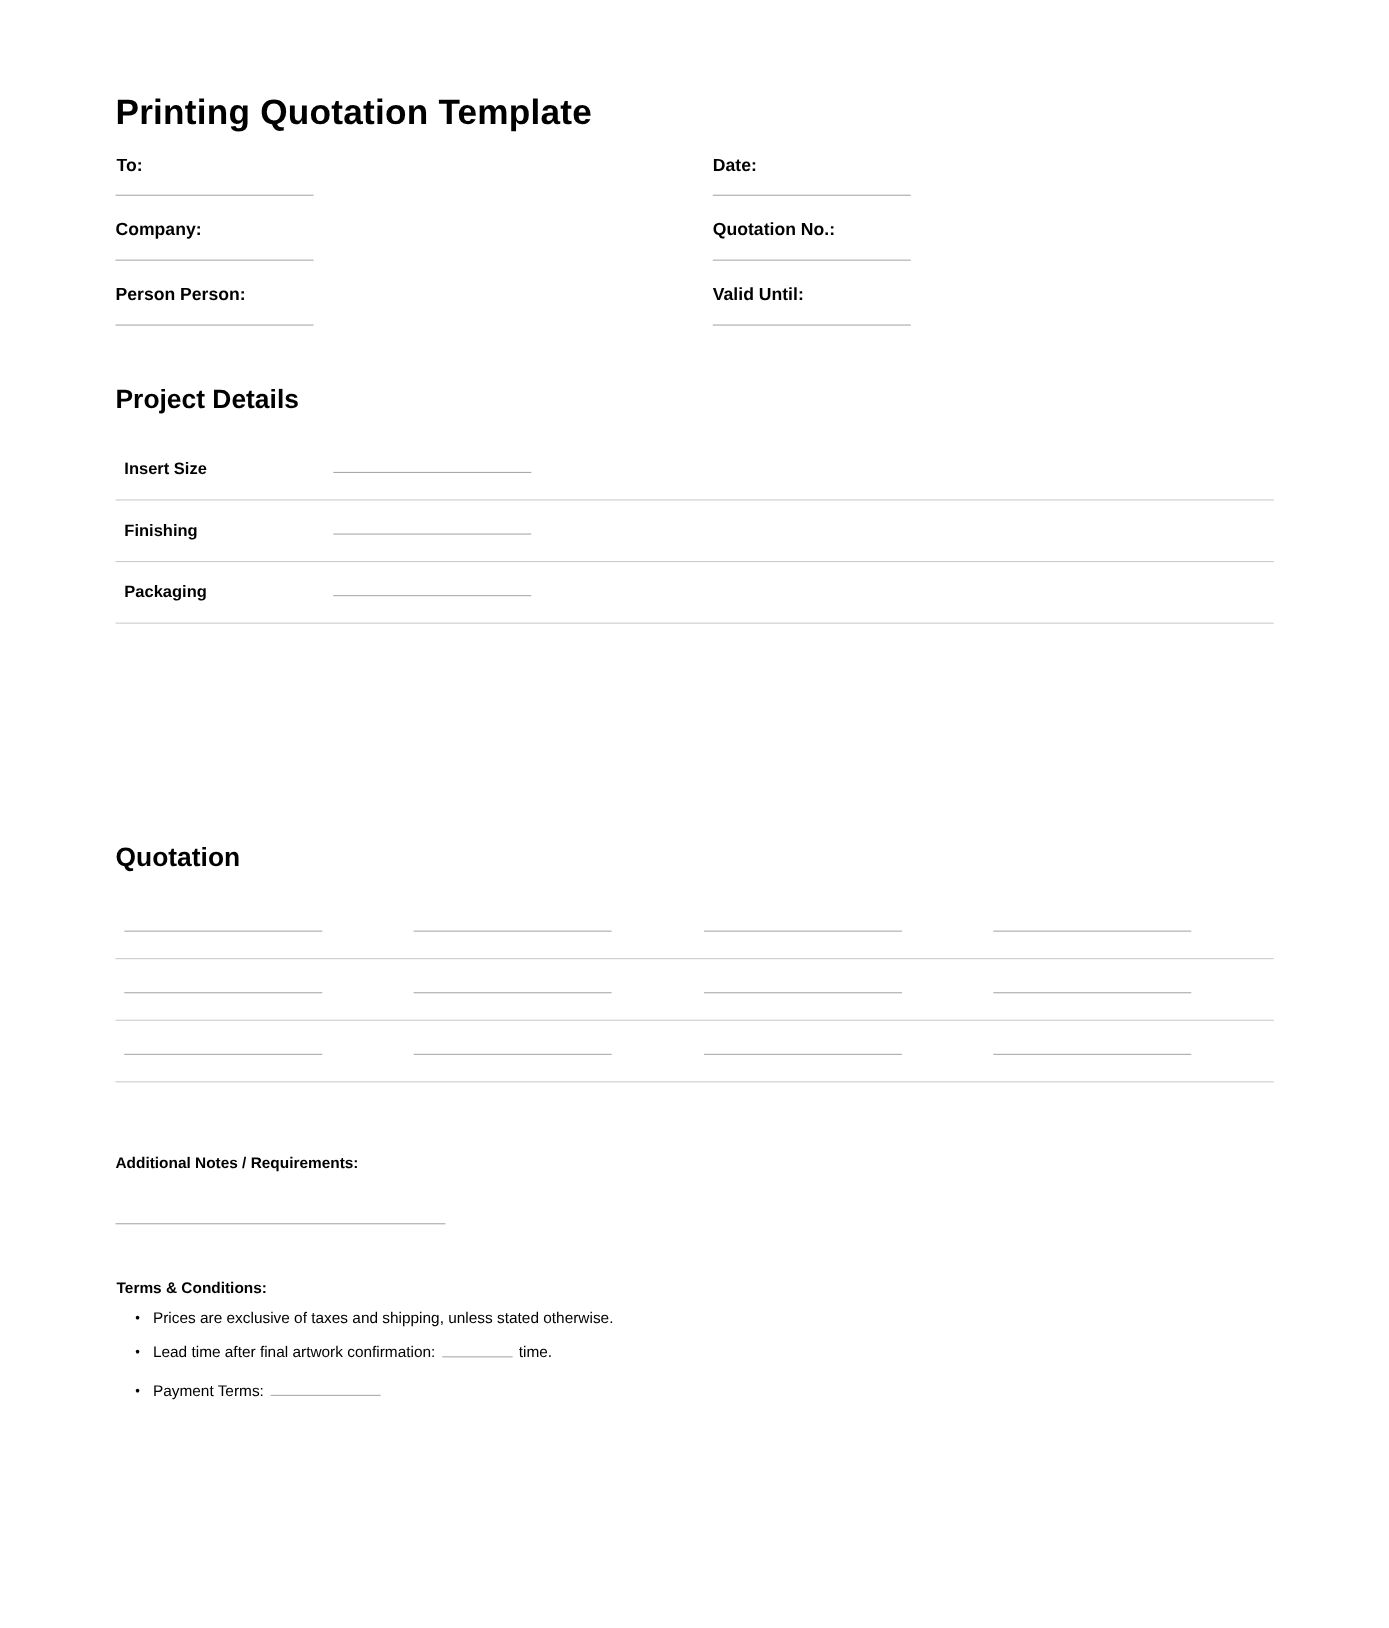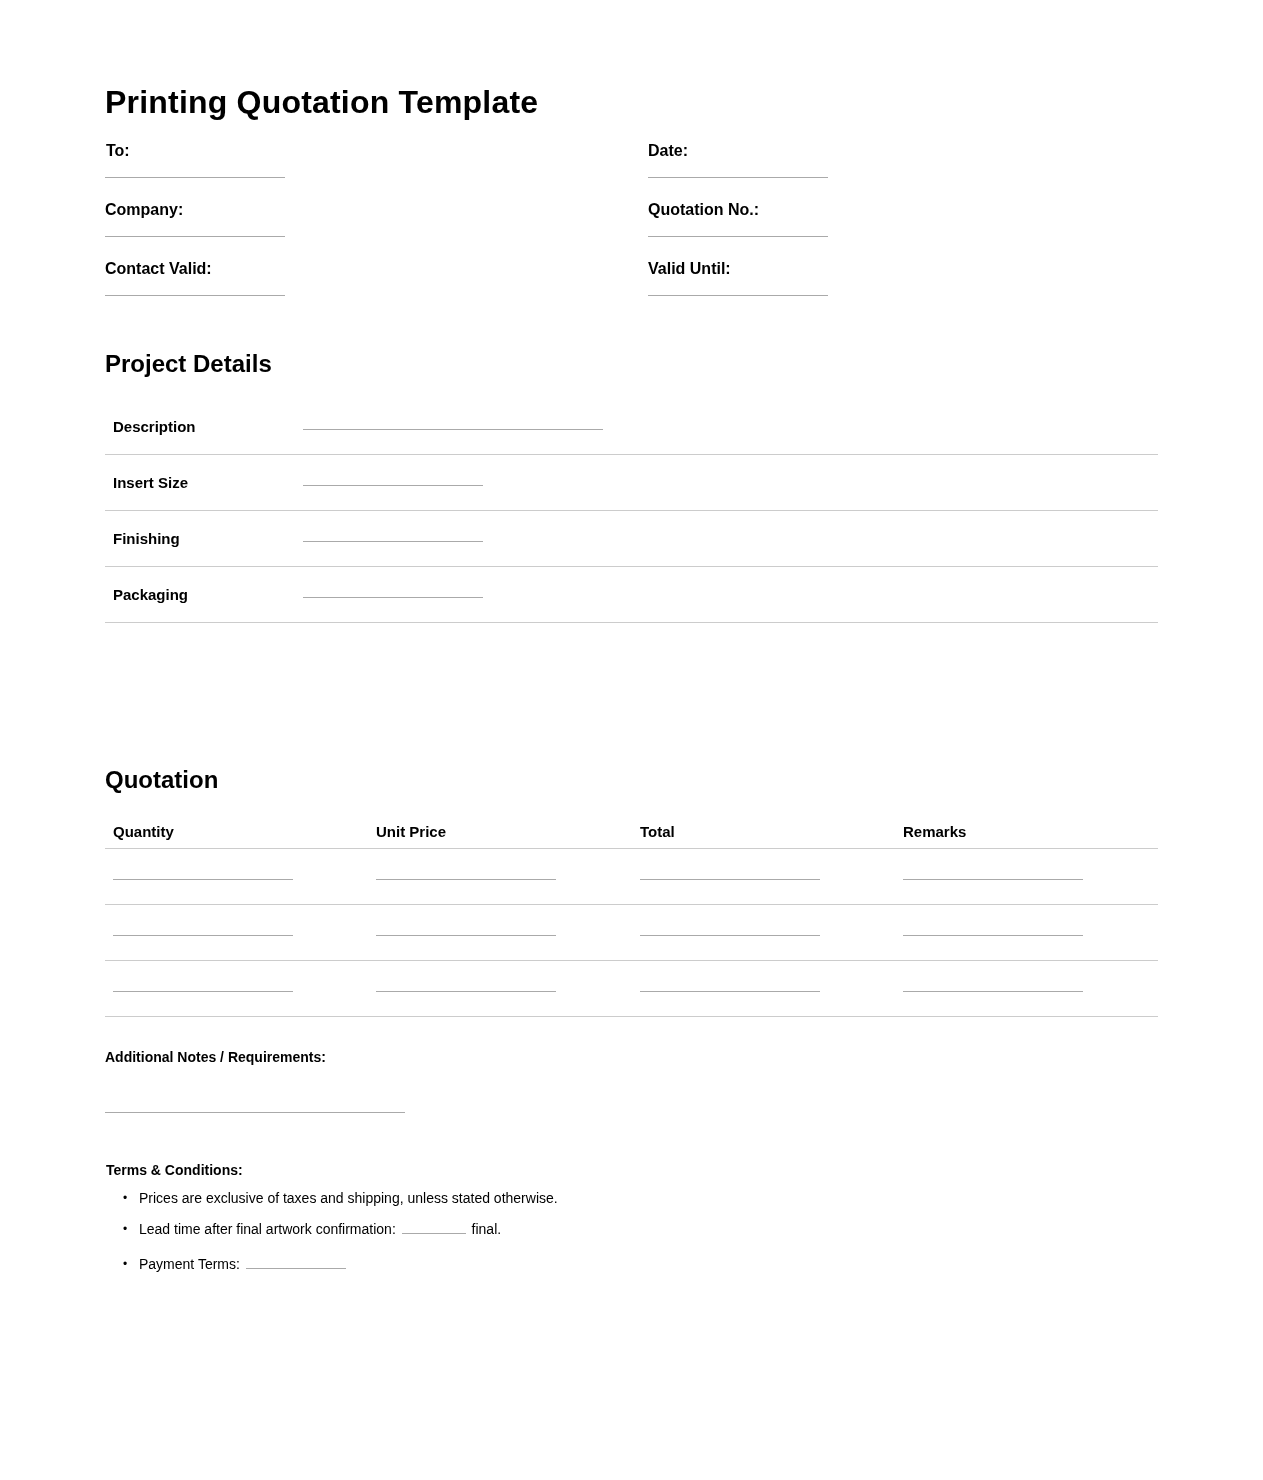--- a/index.html
+++ b/index.html
@@ -46,65 +46,55 @@
 
   <div class="hdr-field" style="left:1px; top:143px;">
     <span class="lbl">To:</span>
     <div class="line" style="left:-1px;"></div>
   </div>
   <div class="hdr-field" style="left:0; top:202px;">
     <span class="lbl">Company:</span>
     <div class="line"></div>
   </div>
   <div class="hdr-field" style="left:0; top:261px;">
-    <span class="lbl">Contact Valid:</span>
+    <span class="lbl">Person Person:</span>
     <div class="line"></div>
   </div>
 
   <div class="hdr-field" style="left:543px; top:143px;">
     <span class="lbl">Date:</span>
     <div class="line"></div>
   </div>
   <div class="hdr-field" style="left:543px; top:202px;">
     <span class="lbl">Quotation No.:</span>
     <div class="line"></div>
   </div>
   <div class="hdr-field" style="left:543px; top:261px;">
     <span class="lbl">Valid Until:</span>
     <div class="line"></div>
   </div>
 
   <h2 style="top:350px;">Project Details</h2>
   <div class="pd-table">
     <div class="pd-row">
-      <span class="lbl">Description</span>
-      <div class="line wide"></div>
-    </div>
-    <div class="pd-row">
       <span class="lbl">Insert Size</span>
       <div class="line"></div>
     </div>
     <div class="pd-row">
       <span class="lbl">Finishing</span>
       <div class="line"></div>
     </div>
     <div class="pd-row">
       <span class="lbl">Packaging</span>
       <div class="line"></div>
     </div>
   </div>
 
   <h2 style="top:766px;">Quotation</h2>
   <div class="q-table">
-    <div class="q-head">
-      <span class="col" style="left:8px;">Quantity</span>
-      <span class="col" style="left:271px;">Unit Price</span>
-      <span class="col" style="left:535px;">Total</span>
-      <span class="col" style="left:798px;">Remarks</span>
-    </div>
     <div class="q-row">
       <div class="line" style="left:8px;"></div>
       <div class="line" style="left:271px;"></div>
       <div class="line" style="left:535px;"></div>
       <div class="line" style="left:798px;"></div>
     </div>
     <div class="q-row">
       <div class="line" style="left:8px;"></div>
       <div class="line" style="left:271px;"></div>
       <div class="line" style="left:535px;"></div>
@@ -122,21 +112,21 @@
   <div class="notes-line"></div>
 
   <span class="terms-lbl">Terms &amp; Conditions:</span>
   <ul class="terms">
     <li style="top:1px;">
       <span>Prices are exclusive of taxes and shipping, unless stated otherwise.</span>
     </li>
     <li style="top:32px;">
       <span>Lead time after final artwork confirmation:</span>
       <span class="blank" style="width:64px;"></span>
-      <span>final.</span>
+      <span>time.</span>
     </li>
     <li style="top:67px;">
       <span>Payment Terms:</span>
       <span class="blank" style="width:100px;"></span>
     </li>
   </ul>
 
 </div>
 
 </body></html>

